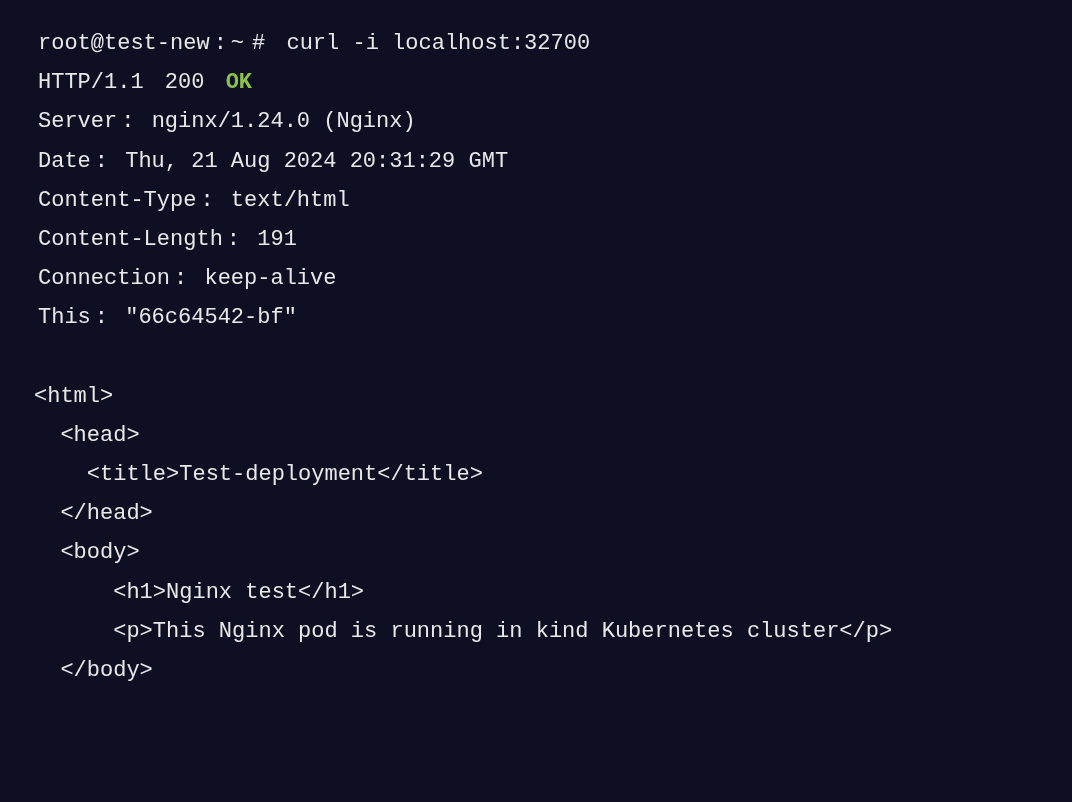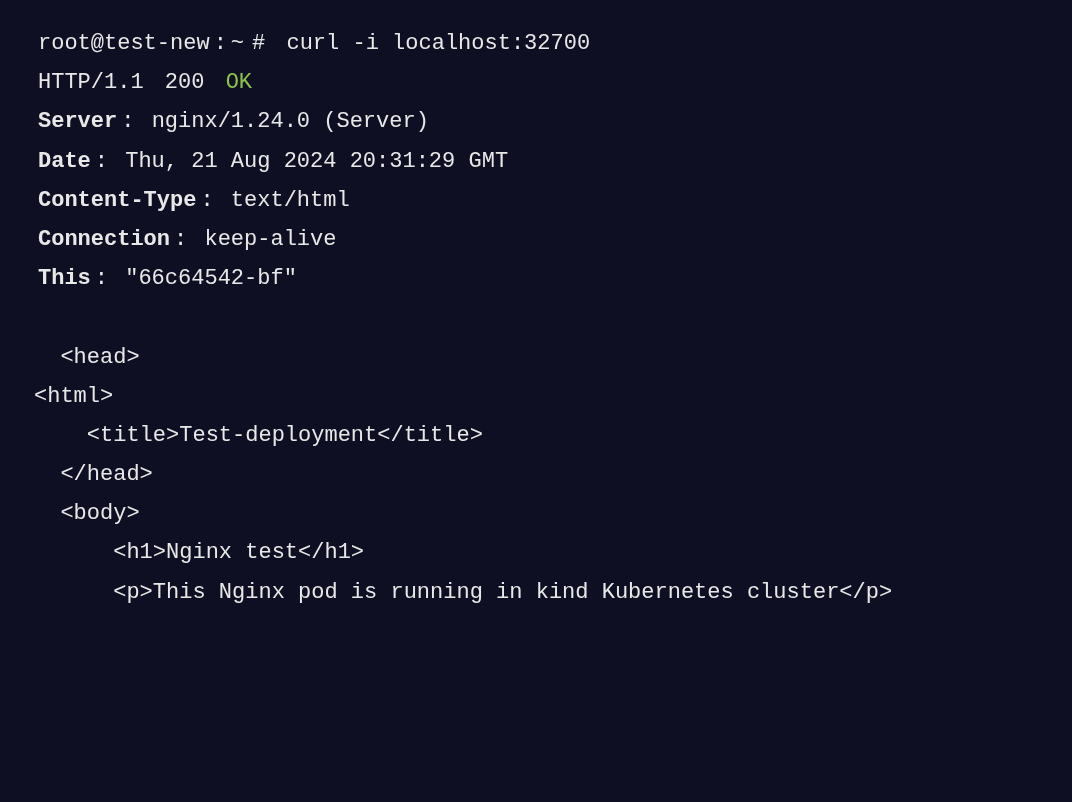--- a/index.html
+++ b/index.html
@@ -15,53 +15,56 @@
       line-height: 1.6;
       padding: 14px 18px;
       width: 1072px;
       height: 802px;
       overflow: hidden;
     }
     .line {
       white-space: pre;
     }
     .bold {
-      font-weight: bold;
+      font-weight: normal;
     }
     .green {
       color: #8bc34a;
+      font-weight: bold;
     }
     .cursor {
       display: inline-block;
       width: 12px;
       height: 26px;
       background: #e8e8e8;
       vertical-align: text-bottom;
       margin-bottom: 2px;
     }
   </style>
 </head>
 <body>
 
 <div class="terminal">
 
   <div class="line"><span>root@test-new</span>:<span>~</span><span>#</span> <span>curl -i localhost:32700</span></div>
 
   <div class="line"><span>HTTP/1.1</span> <span>200</span> <span class="green">OK</span></div>
 
-  <div class="line"><span class="bold">Server</span>: <span>nginx/1.24.0 (Server)</span></div>
+  <div class="line"><span class="bold">Server</span>: <span>nginx/1.24.0 (Nginx)</span></div>
   <div class="line"><span class="bold">Date</span>: <span>Thu, 21 Aug 2024 20:31:29 GMT</span></div>
   <div class="line"><span class="bold">Content-Type</span>: <span>text/html</span></div>
+  <div class="line"><span class="bold">Content-Length</span>: <span>191</span></div>
   <div class="line"><span class="bold">Connection</span>: <span>keep-alive</span></div>
   <div class="line"><span class="bold">This</span>: <span>"66c64542-bf"</span></div>
 
   <div class="line"> </div>
 
+  <div class="line">&lt;html&gt;</div>
   <div class="line">  &lt;head&gt;</div>
-  <div class="line">&lt;html&gt;</div>
   <div class="line">    &lt;title&gt;Test-deployment&lt;/title&gt;</div>
   <div class="line">  &lt;/head&gt;</div>
   <div class="line">  &lt;body&gt;</div>
   <div class="line">      &lt;h1&gt;Nginx test&lt;/h1&gt;</div>
   <div class="line">      &lt;p&gt;This Nginx pod is running in kind Kubernetes cluster&lt;/p&gt;</div>
+  <div class="line">  &lt;/body&gt;</div>
 
 
 </div>
 
 </body></html>

